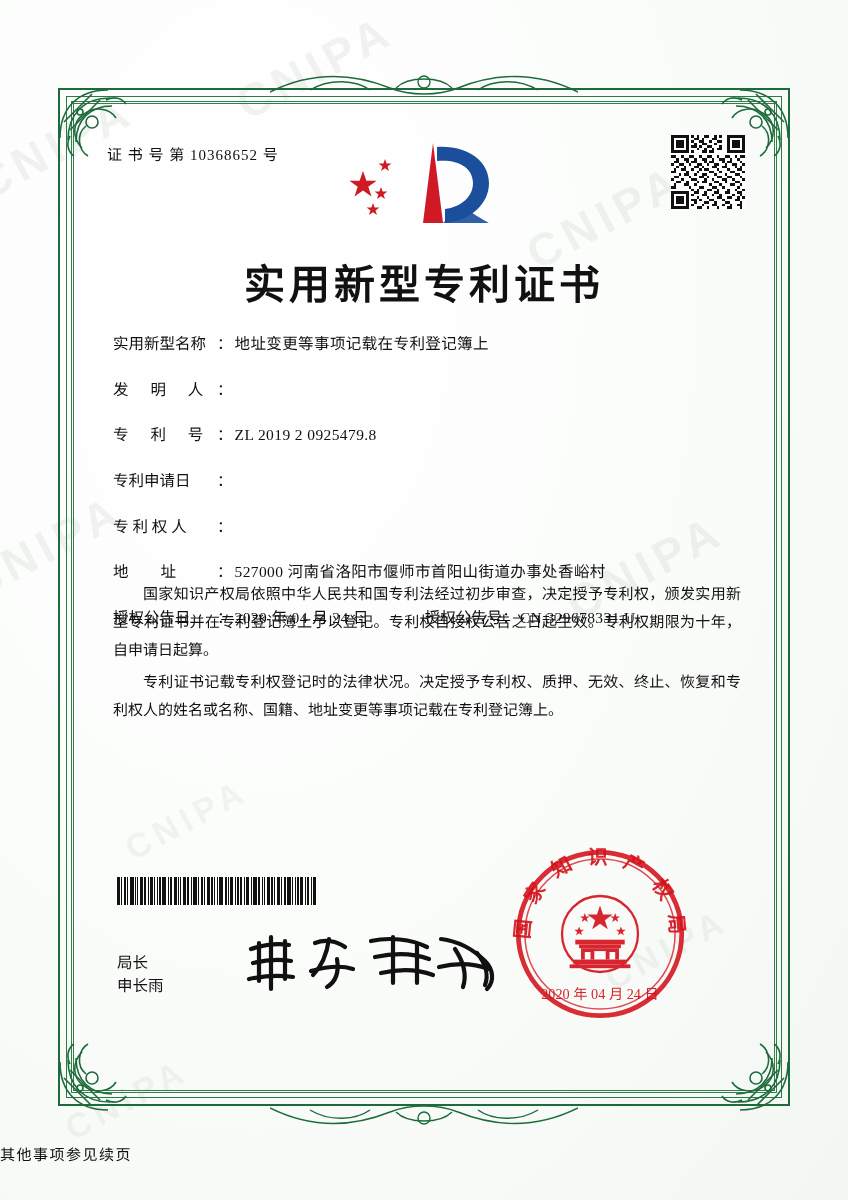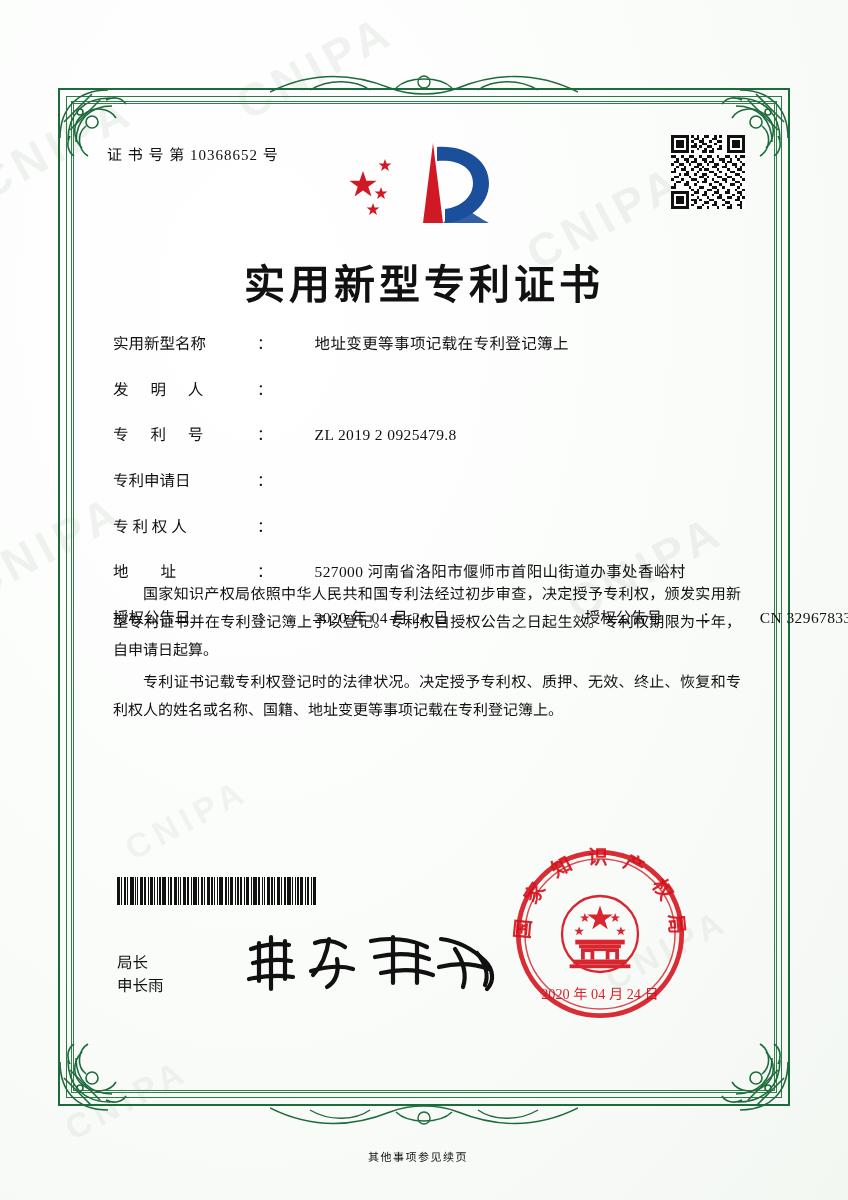--- a/index.html
+++ b/index.html
@@ -134,21 +134,20 @@
     top: 233px;
     right: 36px;
     font-size: 15.5px;
     color: #111;
   }
   .field-row {
     display: flex;
     align-items: flex-start;
     margin-bottom: 25.5px;
     line-height: 1.3;
-    gap: 40px;
   }
   .field-label {
     flex: 0 0 auto;
     width: 104px;
     letter-spacing: 0px;
   }
   .field-label.sp2 { letter-spacing: 9px; }
   .field-label.sp3 { letter-spacing: 14px; }
   .field-colon {
     flex: 0 0 auto;
@@ -230,22 +229,22 @@
     text-align: center;
     font-size: 14px;
     color: #111;
   }
 
   .footer-note {
     position: absolute;
     left: 0;
     right: 12px;
     bottom: 36px;
-    text-align: center;
-    font-size: 11px;
+    text-align: left;
+    font-size: 15px;
     letter-spacing: 1.5px;
     color: #111;
   }
 </style>
 </head>
 <body>
 
 <div class="page">
 
   <div class="watermark-layer">

